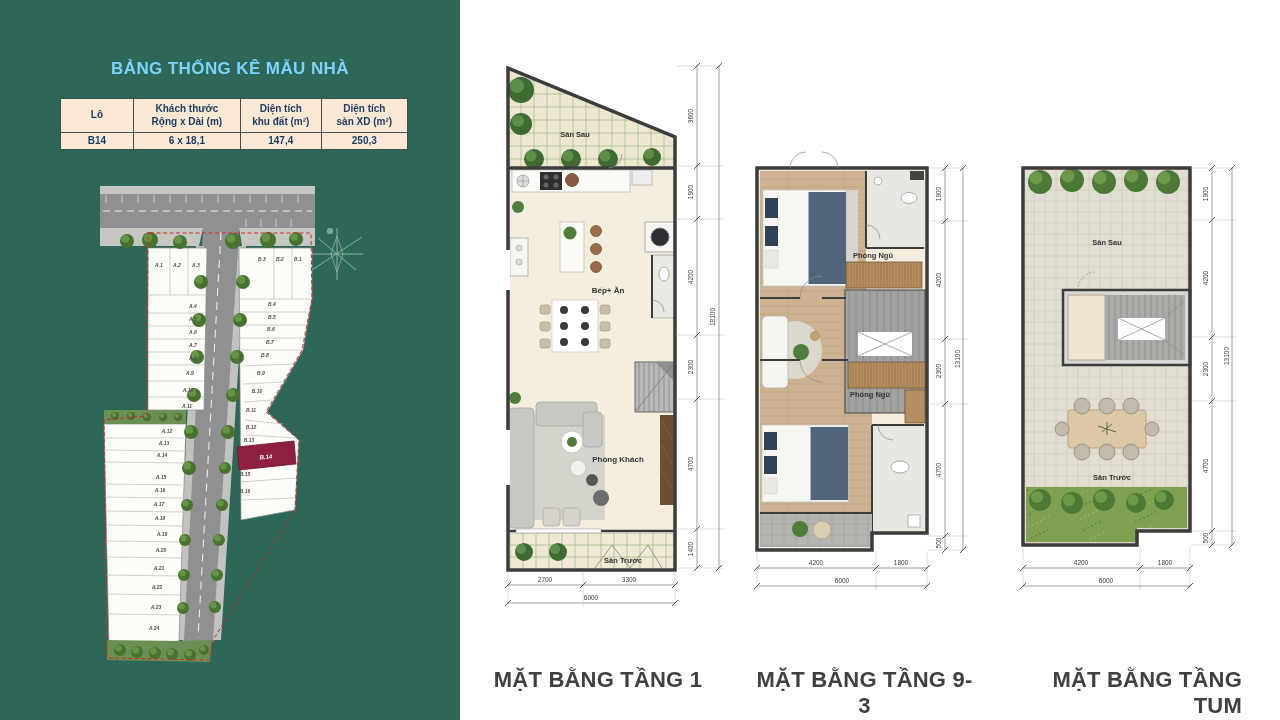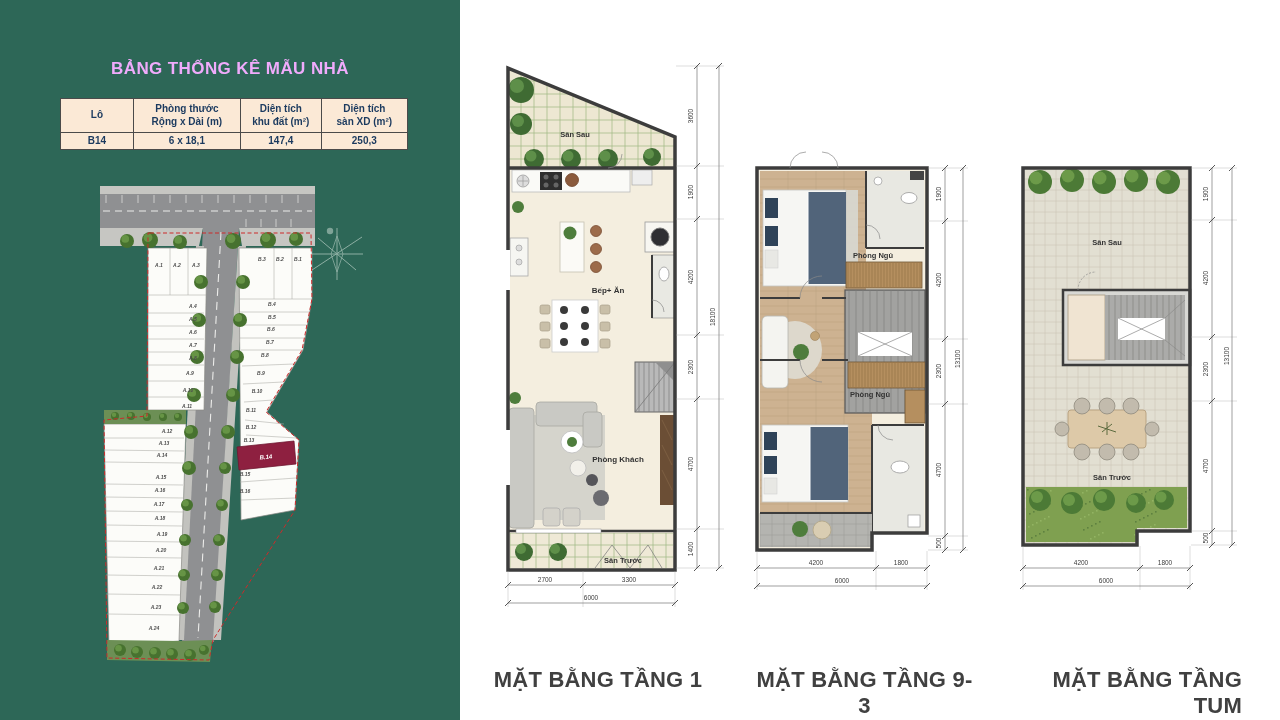--- a/index.html
+++ b/index.html
@@ -1,20 +1,20 @@
 <!DOCTYPE html>
 <html><head>
 <meta charset="utf-8">
 <style>
   html,body{margin:0;padding:0;}
   body{width:1280px;height:720px;position:relative;overflow:hidden;
        font-family:"Liberation Sans",sans-serif;background:#ffffff;}
   #sidebar{position:absolute;left:0;top:0;width:460px;height:720px;background:#2D6757;}
   #sidebar-title{position:absolute;left:0;top:59px;width:460px;text-align:center;
-       color:#f0abfc;font-size:17px;font-weight:bold;letter-spacing:.4px;}
+       color:#7dd3fc;font-size:17px;font-weight:bold;letter-spacing:.4px;}
   #spec-table{position:absolute;left:60px;top:98px;width:348px;border-collapse:collapse;
        background:#FBE9D6;color:#1B3A5F;border:1.6px solid #3d3d3d;}
   #spec-table td,#spec-table th{border:1px solid #4a4a4a;text-align:center;padding:1px 2px;
        font-size:10px;line-height:1.25;font-weight:bold;}
   #spec-table .tbl-title{font-size:10.5px;height:17px;}
   #spec-table .hdr{height:34px;padding-left:12px;}
   #spec-table .val{height:17px;margin-top:10px;}
   #map-caption{position:absolute;left:70px;top:666px;width:300px;text-align:center;
        color:#F4F1EA;font-size:17px;font-weight:bold;letter-spacing:.4px;}
   .plan-caption{position:absolute;top:667px;text-align:center;color:#404040;
@@ -32,21 +32,21 @@
 </head>
 <body>
 
 <div id="sidebar">
   <div id="sidebar-title">BẢNG THỐNG KÊ MẪU NHÀ</div>
 
   <table id="spec-table">
     <tbody>
     <tr class="hdr">
       <th style="width:72px"><span>Lô</span></th>
-      <th style="width:108px"><span>Phòng thước</span><br><span>Rộng x Dài (m)</span></th>
+      <th style="width:108px"><span>Khách thước</span><br><span>Rộng x Dài (m)</span></th>
       <th style="width:80px"><span>Diện tích</span><br><span>khu đất (m²)</span></th>
       <th style="width:86px"><span>Diện tích</span><br><span>sàn XD (m²)</span></th>
     </tr>
     <tr class="val">
       <td>B14</td>
       <td>6 x 18,1</td>
       <td>147,4</td>
       <td>250,3</td>
     </tr>
   </tbody>

